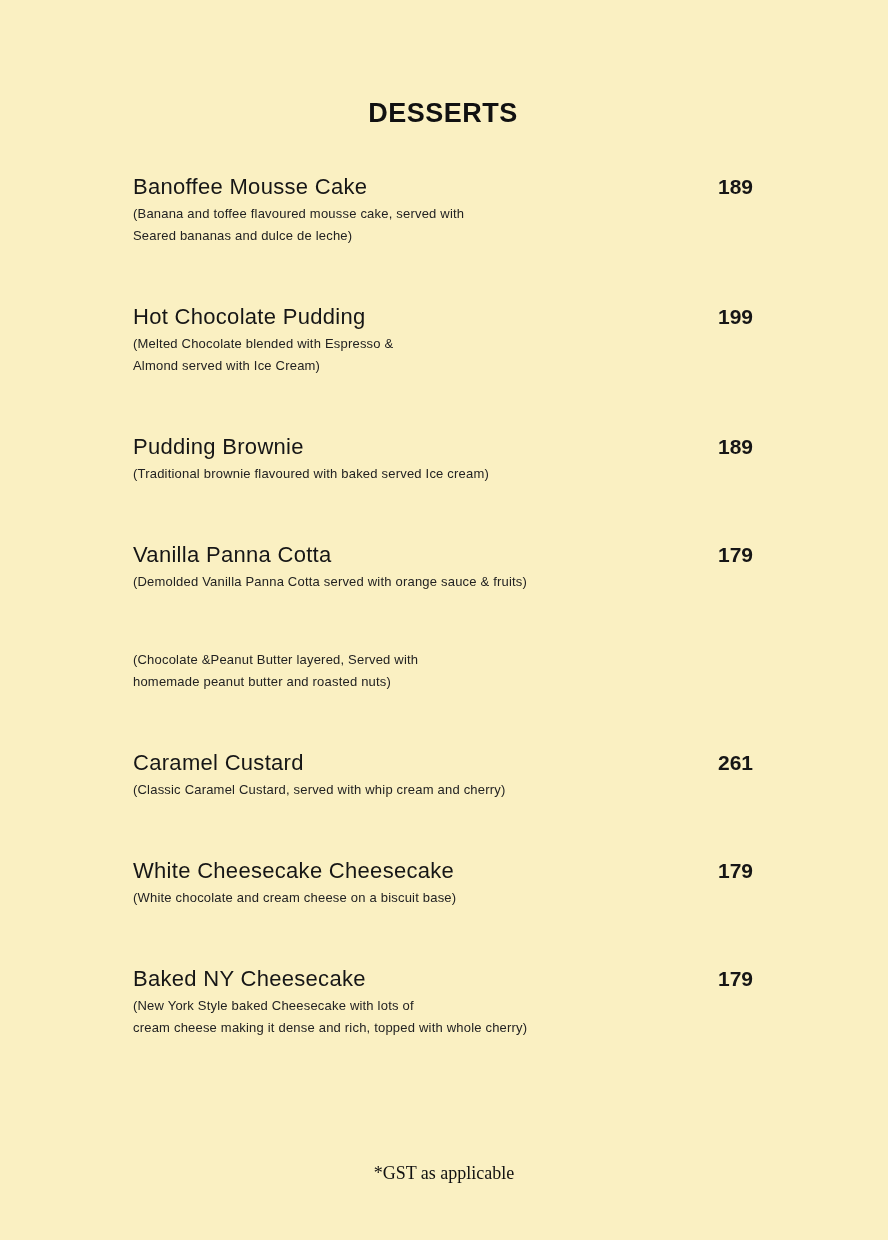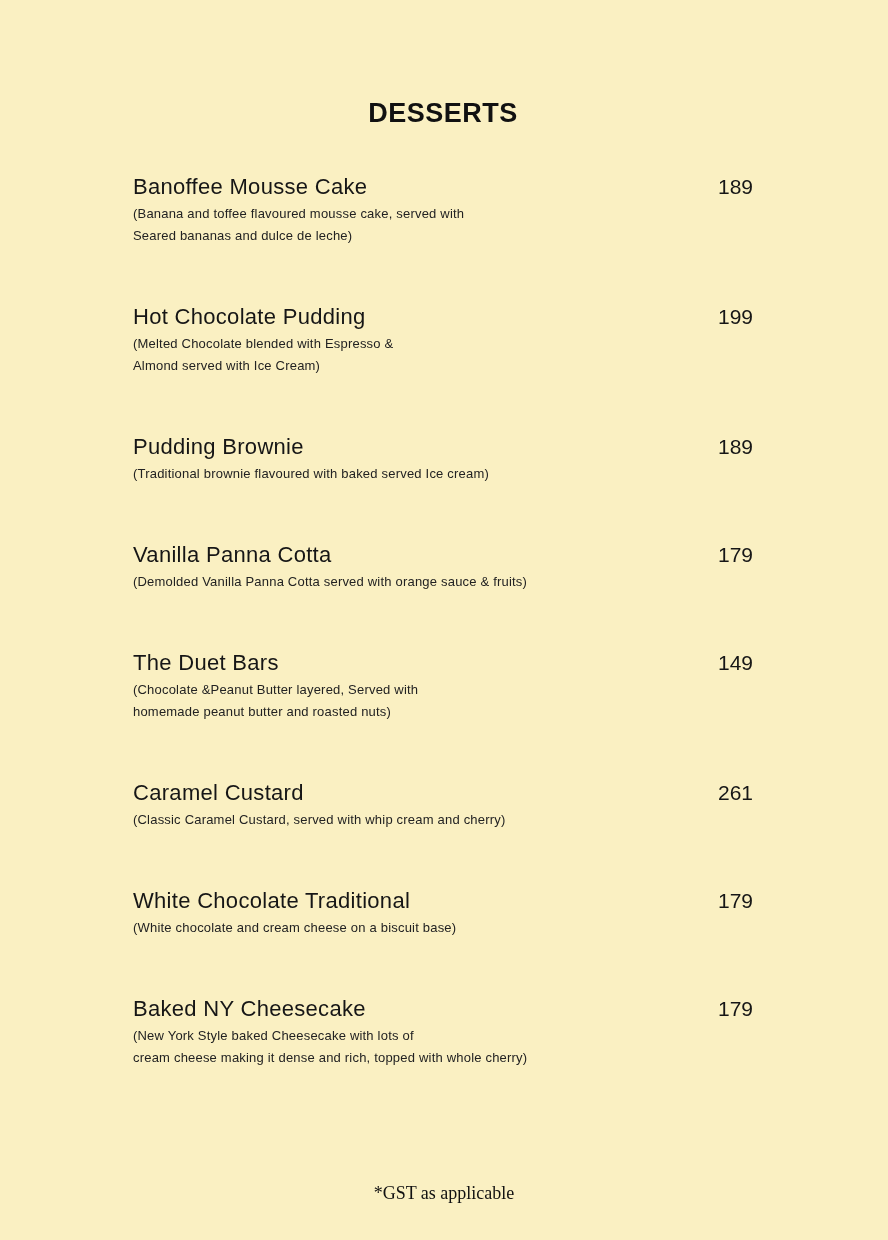--- a/index.html
+++ b/index.html
@@ -41,21 +41,21 @@
   }
   .item-name {
     font-size: 22px;
     font-weight: 500;
     letter-spacing: 0.3px;
     line-height: 28px;
     color: #161616;
   }
   .item-price {
     font-size: 21px;
-    font-weight: 400;
+    font-weight: 700;
     line-height: 28px;
     color: #161616;
     text-align: right;
     flex-shrink: 0;
     padding-left: 20px;
   }
   .item-desc {
     font-size: 13px;
     line-height: 22px;
     letter-spacing: 0.2px;
@@ -65,21 +65,20 @@
   }
   .footer-note {
     position: absolute;
     left: 0;
     right: 0;
     top: 1163px;
     text-align: center;
     font-family: "Liberation Serif", "DejaVu Serif", serif;
     font-size: 18px;
     color: #111;
-    margin-top: 20px;
   }
 </style>
 </head>
 <body>
 
 <div class="page">
 
   <h1 class="menu-title">DESSERTS</h1>
 
   <div class="menu-list">
@@ -112,39 +111,35 @@
 
     <div class="menu-item">
       <div class="item-header">
         <span class="item-name">Vanilla Panna Cotta</span>
         <span class="item-price">179</span>
       </div>
       <div class="item-desc">(Demolded Vanilla Panna Cotta served with orange sauce &amp; fruits)</div>
     </div>
 
     <div class="menu-item">
-      <div class="item-header">
-        <span class="item-name">The Duet Bars</span>
-        <span class="item-price">149</span>
-      </div>
       <div class="item-desc">(Chocolate &amp;Peanut Butter layered, Served with
 homemade peanut butter and roasted nuts)</div>
     </div>
 
     <div class="menu-item">
       <div class="item-header">
         <span class="item-name">Caramel Custard</span>
         <span class="item-price">261</span>
       </div>
       <div class="item-desc">(Classic Caramel Custard, served with whip cream and cherry)</div>
     </div>
 
     <div class="menu-item">
       <div class="item-header">
-        <span class="item-name">White Chocolate Traditional</span>
+        <span class="item-name">White Cheesecake Cheesecake</span>
         <span class="item-price">179</span>
       </div>
       <div class="item-desc">(White chocolate and cream cheese on a biscuit base)</div>
     </div>
 
     <div class="menu-item">
       <div class="item-header">
         <span class="item-name">Baked NY Cheesecake</span>
         <span class="item-price">179</span>
       </div>

